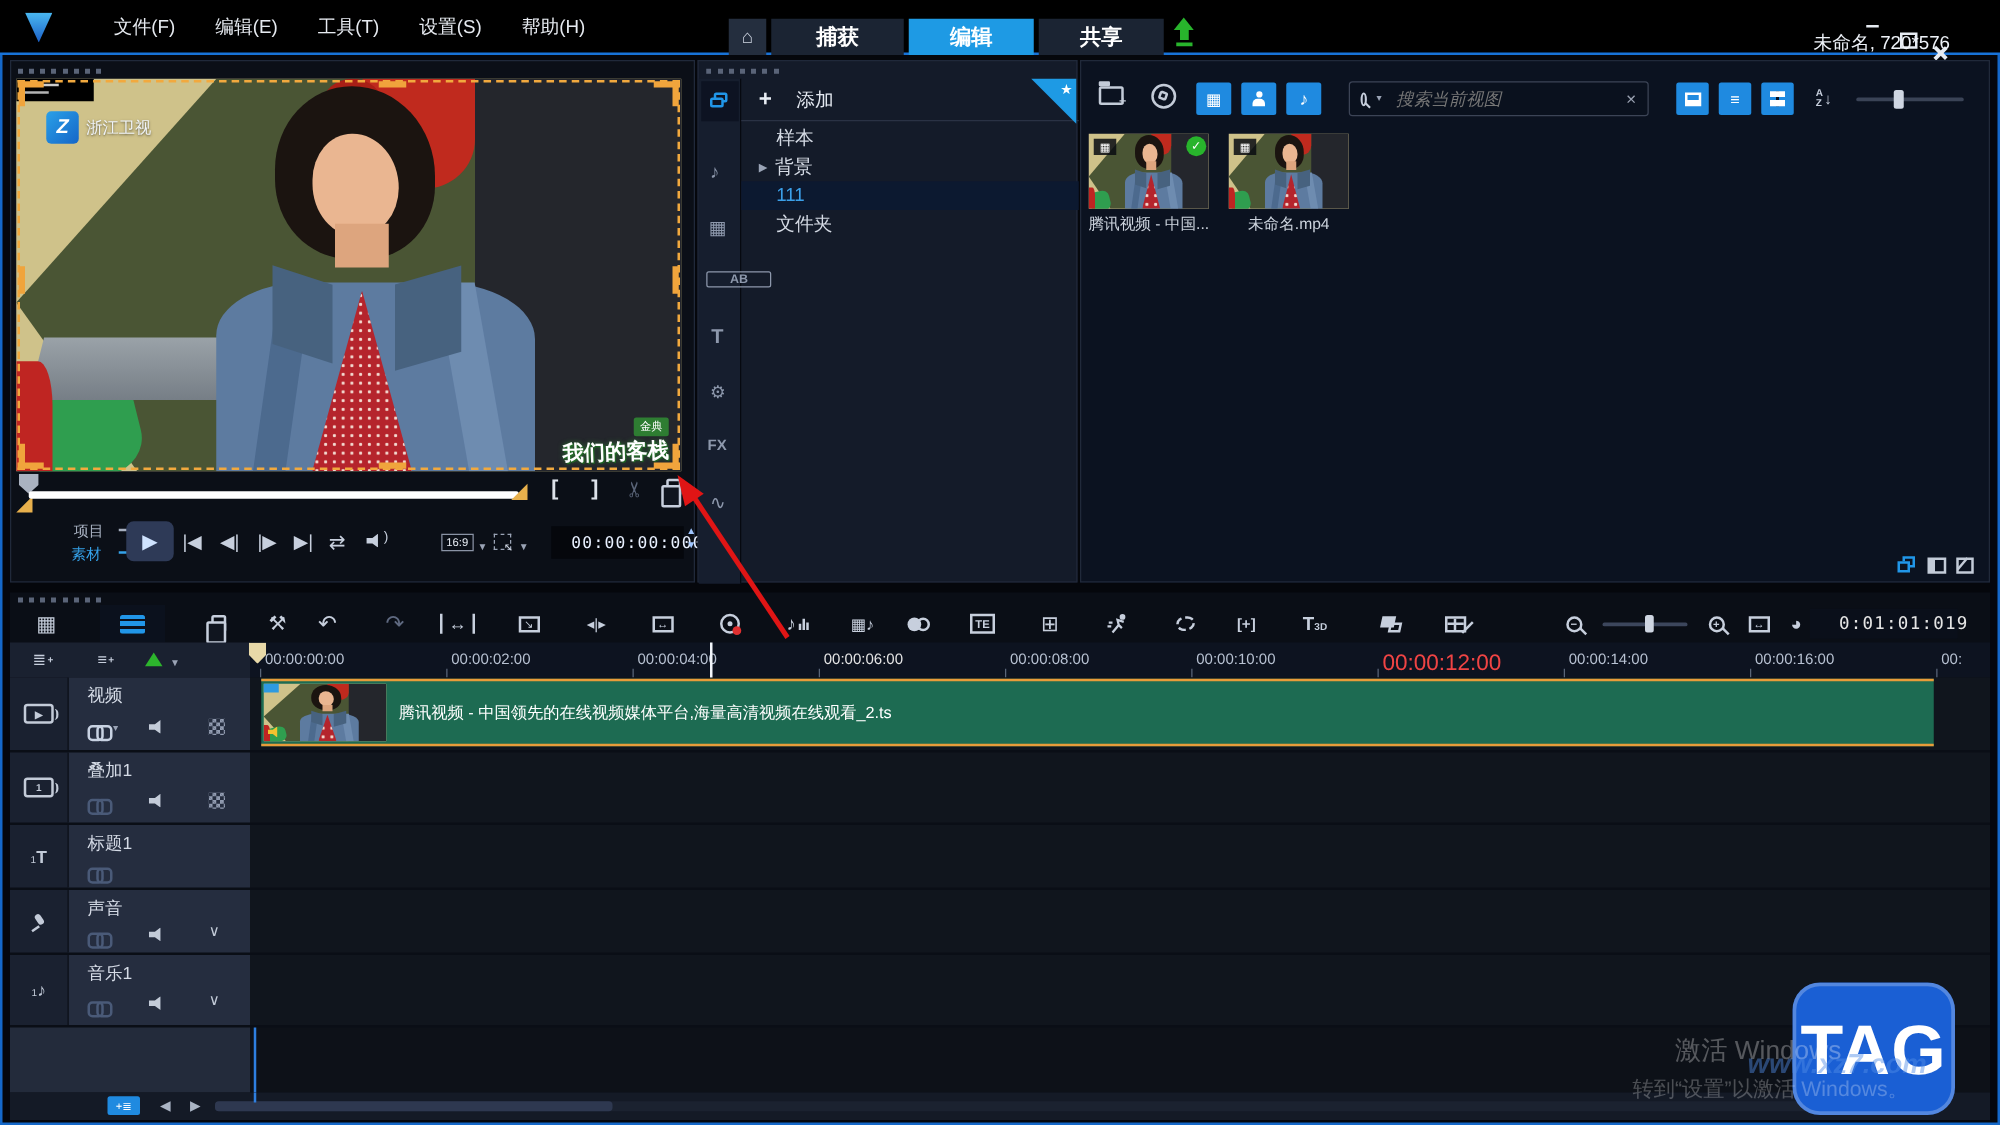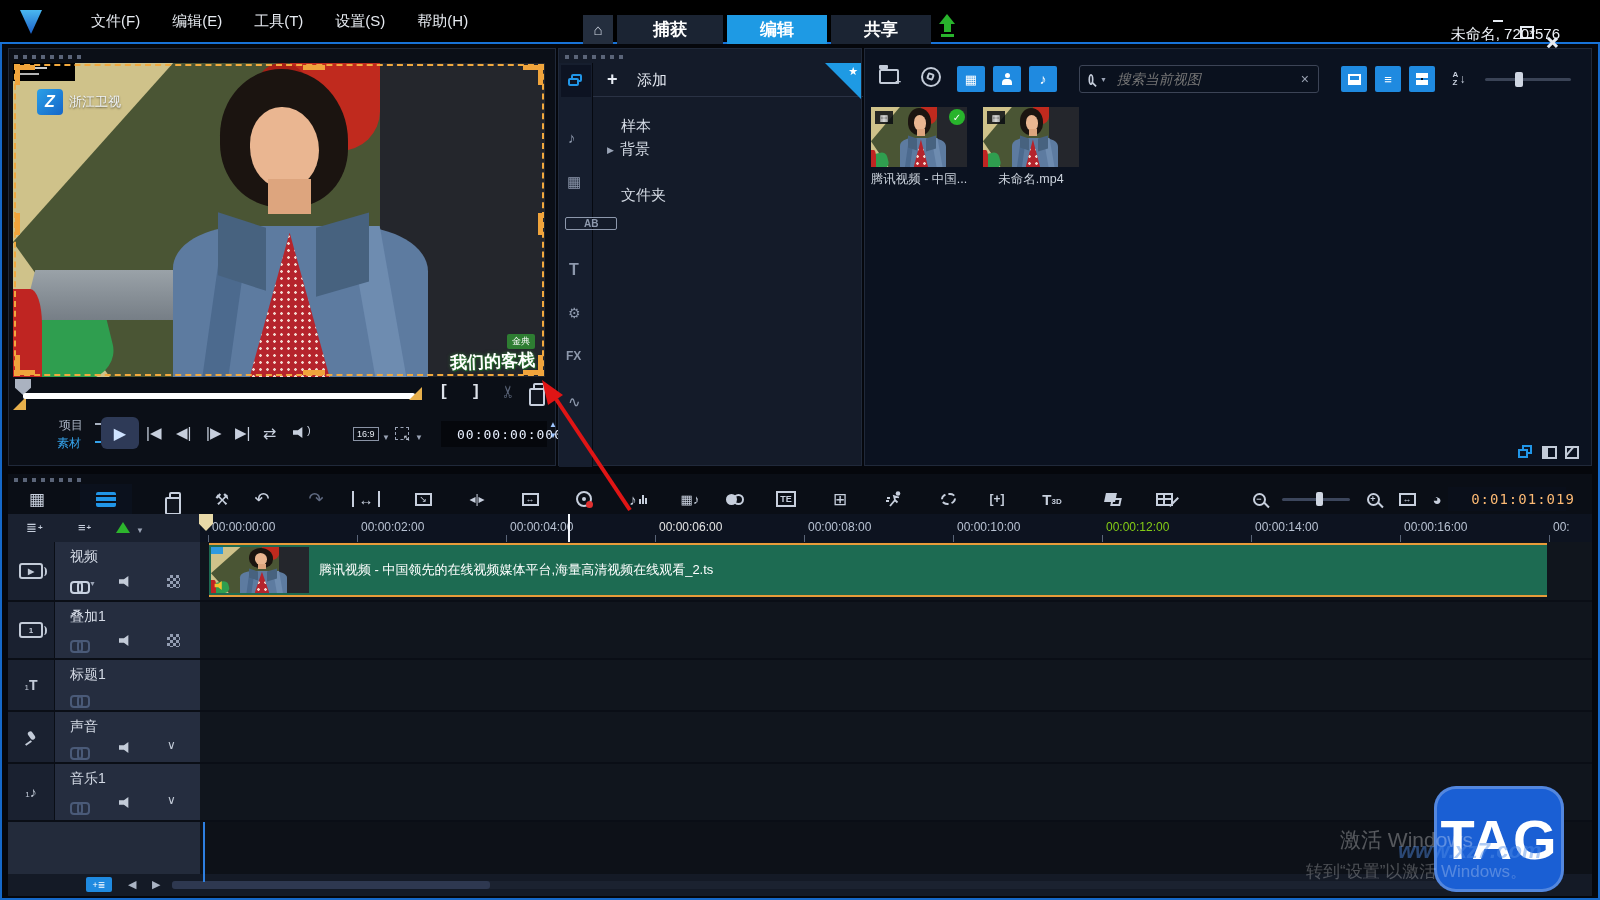--- a/index.html
+++ b/index.html
@@ -219,27 +219,30 @@
       <span class="ab ic" style="left:9px;top:330px;font-size:15px;color:#8d98ac;">∿</span>
     </div>
 
     <div class="ab" style="left:34px;top:14px;width:270px;height:34px;border-bottom:1px solid #2a3244;">
       <span class="ab" style="left:14px;top:6px;color:#e8edf4;font-size:18px;font-weight:bold;cursor:pointer;">+</span>
       <span class="ab" style="left:44px;top:8px;color:#e4e9f1;font-size:15px;cursor:pointer;">添加</span>
     </div>
     <div class="ab" style="right:0;top:14px;width:0;height:0;border-top:36px solid #1e9ae4;border-left:36px solid transparent;"></div>
     <span class="ab" style="right:3px;top:16px;color:#fff;font-size:11px;">★</span>
 
-    <div class="ab" style="left:34px;top:64px;width:270px;height:330px;">
+    <div class="ab" style="left:34px;top:48px;width:270px;height:330px;">
       <div class="lib-row" style="top:2px;">
           <span style="margin-left:28px;">样本</span>
         </div>
       <div class="lib-row" style="top:25px;">
           <span style="margin-left:14px;font-size:9px;color:#9aa4b6;">▶</span>
           <span style="margin-left:6px;">背景</span>
+        </div>
+      <div class="lib-row" style="top:48px;background:#0c1930;color:#3b9fe8;">
+          <span style="margin-left:28px;">111</span>
         </div>
       <div class="lib-row" style="top:71px;">
           <span style="margin-left:28px;">文件夹</span>
         </div>
     </div>
 
   </div>
 
   <div class="panel" style="left:864px;top:48px;width:728px;height:418px;background:#0b1220;">
 
@@ -414,38 +417,38 @@
       <span class="ab" style="left:1274px;top:14px;width:68px;height:3px;background:#3c465c;border-radius:2px;"></span>
       <span class="ab" style="left:1308px;top:8px;width:7px;height:14px;background:#cfd6e2;border-radius:2px;"></span>
       <span class="tl-ic" style="left:1348px;">
           <span class="mag">+</span>
         </span>
       <span class="tl-ic" style="left:1382px;">
           <span class="boxarrow">↔</span>
         </span>
       <span class="tl-ic" style="left:1412px;font-size:15px;">◕</span>
       <div class="ab" style="left:1440px;top:3px;width:118px;height:24px;background:#0a0f1a;display:flex;align-items:center;justify-content:center;">
-        <span class="seg" style="color:#fdba74;font-size:14px;">0:01:01:019</span>
+        <span class="seg" style="color:#e5e5e5;font-size:14px;">0:01:01:019</span>
       </div>
     </div>
 
     <div class="ab" style="left:0;top:40px;width:192px;height:28px;background:#1a2130;">
       <span class="ab ic" style="left:18px;top:6px;font-size:13px;cursor:pointer;">≣<b style="font-size:8px;margin-left:1px;">+</b></span>
       <span class="ab ic" style="left:70px;top:6px;font-size:13px;cursor:pointer;">≡<b style="font-size:8px;margin-left:1px;">+</b></span>
       <span class="ab" style="left:108px;top:8px;width:0;height:0;border-left:7px solid transparent;border-right:7px solid transparent;border-bottom:11px solid #2db52d;cursor:pointer;"></span>
       <span class="ab" style="left:128px;top:12px;color:#9aa3b5;font-size:8px;cursor:pointer;">▼</span>
     </div>
     <div class="ab" style="left:192px;top:40px;width:1392px;height:28px;background:#0d1320;cursor:pointer;">
       <span class="ab" style="left:12px;top:6px;color:#b8c2d2;font-size:12px;">00:00:00:00</span>
       <span class="ab" style="left:161px;top:6px;color:#b8c2d2;font-size:12px;">00:00:02:00</span>
       <span class="ab" style="left:310px;top:6px;color:#b8c2d2;font-size:12px;">00:00:04:00</span>
       <span class="ab" style="left:459px;top:6px;color:#e5e5e5;font-size:12px;">00:00:06:00</span>
       <span class="ab" style="left:608px;top:6px;color:#b8c2d2;font-size:12px;">00:00:08:00</span>
       <span class="ab" style="left:757px;top:6px;color:#b8c2d2;font-size:12px;">00:00:10:00</span>
-      <span class="ab" style="left:906px;top:6px;color:#84cc16;font-size:12px;">00:00:12:00</span>
+      <span class="ab" style="left:906px;top:6px;color:#ef4444;font-size:18px;">00:00:12:00</span>
       <span class="ab" style="left:1055px;top:6px;color:#b8c2d2;font-size:12px;">00:00:14:00</span>
       <span class="ab" style="left:1204px;top:6px;color:#b8c2d2;font-size:12px;">00:00:16:00</span>
       <span class="ab" style="left:1353px;top:6px;color:#b8c2d2;font-size:12px;">00:</span>
       <span class="ab" style="left:8px;top:21px;width:1px;height:7px;background:#5a6578;"></span>
         <span class="ab" style="left:157px;top:21px;width:1px;height:7px;background:#5a6578;"></span>
         <span class="ab" style="left:306px;top:21px;width:1px;height:7px;background:#5a6578;"></span>
         <span class="ab" style="left:455px;top:21px;width:1px;height:7px;background:#5a6578;"></span>
         <span class="ab" style="left:604px;top:21px;width:1px;height:7px;background:#5a6578;"></span>
         <span class="ab" style="left:753px;top:21px;width:1px;height:7px;background:#5a6578;"></span>
         <span class="ab" style="left:902px;top:21px;width:1px;height:7px;background:#5a6578;"></span>

